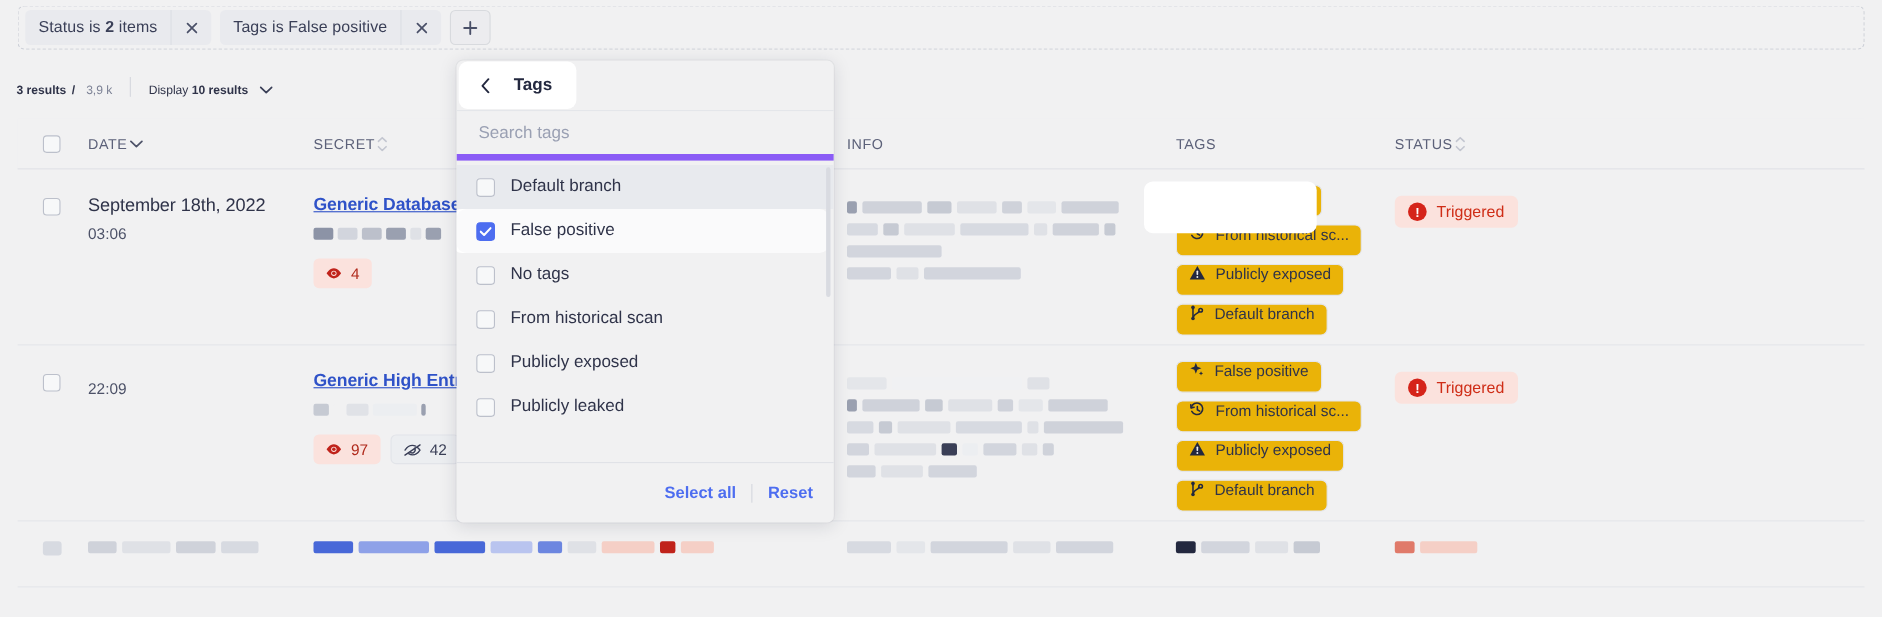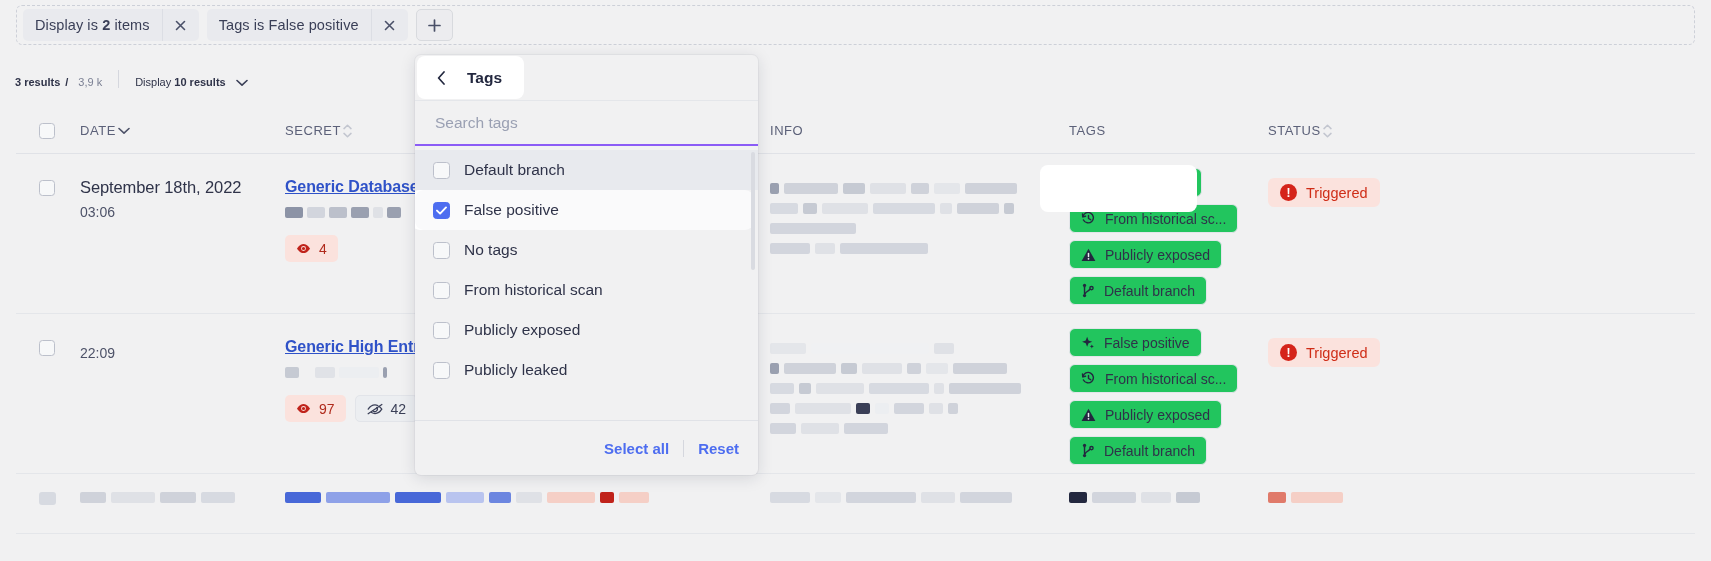--- a/index.html
+++ b/index.html
@@ -92,22 +92,22 @@
     display: inline-flex; align-items: center; gap: 8px; height: 27px;
     padding: 0 11px; border-radius: 5px; font-size: 14px;
   }
   .badge-red { background: #fbe2dd; color: #b02a1c; }
   .badge-grey { background: #eceef1; color: #3a3f57; border: 1px solid #e2e4e9; }
 
   .info-blur { display: flex; flex-direction: column; gap: 9px; padding-top: 5px; }
   .ib-row { display: flex; gap: 5px; height: 11px; }
 
   .tag-pill {
-    display: inline-flex; align-items: center; gap: 9px; height: 29px;
-    padding: 0 11px; border-radius: 6px; background: #22c55e;
+    display: inline-flex; align-items: flex-start; gap: 9px; height: 29px;
+    padding: 0 11px; border-radius: 6px; background: #eab308;
     border: 1px solid #e3e5ea; font-size: 14px; color: #2f3349;
     margin-bottom: 7px; white-space: nowrap;
   }
   .tag-col { display: flex; flex-direction: column; align-items: flex-start; padding-top: 14px; }
 
   .status-pill {
     display: inline-flex; align-items: center; gap: 9px; height: 29px;
     padding: 0 12px; border-radius: 6px; background: #fbe2dd;
     color: #cf2d17; font-size: 14.5px;
   }
@@ -135,21 +135,21 @@
   }
   .dd-head-inner {
     background: #ffffff; border-radius: 8px; height: 43px;
     display: flex; align-items: center; gap: 21px; padding: 0 22px 0 20px;
   }
   .dd-back { display:inline-flex; cursor: pointer; }
   .dd-title { font-size: 15.5px; font-weight: 700; color: #23283f; }
 
   .dd-search {
     height: 46px; display: flex; align-items: center; padding: 0 18px;
-    border-top: 1px solid #e4e6ea; border-bottom: 2px solid #8b5cf6;
+    border-top: 1px solid #e4e6ea; border-bottom: 6px solid #8b5cf6;
   }
   .dd-search input {
     border: 0; outline: 0; background: transparent; width: 100%;
     font-size: 15.5px; color: #2f3349; font-family: "Liberation Sans", sans-serif;
   }
   .dd-search input::placeholder { color: #9aa0b3; }
 
   .dd-list { flex: 1; overflow-y: auto; position: relative; padding: 4px 0 6px 0; }
   .dd-item {
     height: 40px; display: flex; align-items: center; gap: 14px;
@@ -184,21 +184,21 @@
   .dd-foot .fsep { width: 1px; height: 17px; background: #d5d7de; }
 </style>
 </head>
 <body>
 
 <div class="page">
 
   <div class="filter-bar">
 
     <div class="chip">
-      <span class="chip-label"><span>Display is </span><b>2</b><span> items</span></span>
+      <span class="chip-label"><span>Status is </span><b>2</b><span> items</span></span>
       <span class="chip-x">
         <svg width="13" height="13" viewBox="0 0 13 13" fill="none" stroke-width="1.6" stroke-linecap="round">
             <path d="M2.5 2.5 L10.5 10.5 M10.5 2.5 L2.5 10.5"></path>
           </svg>
       </span>
     </div>
 
     <div class="chip">
       <span class="chip-label"><span>Tags is </span><span>False positive</span></span>
       <span class="chip-x">

